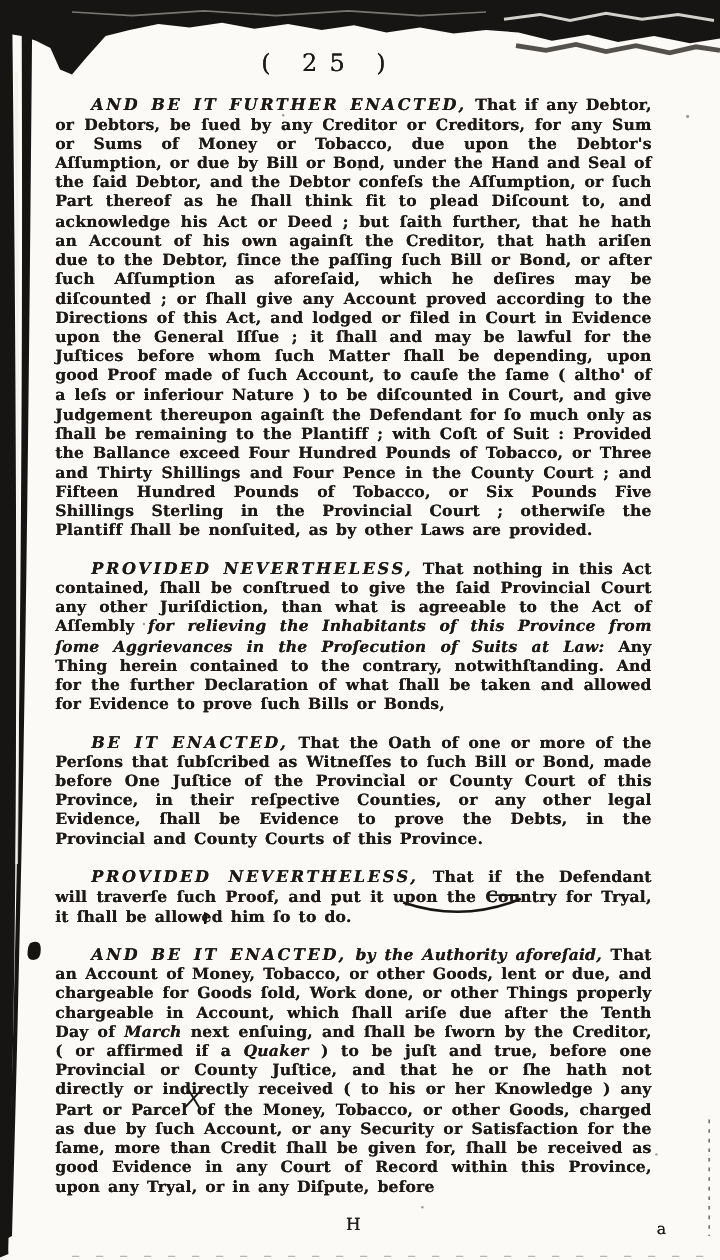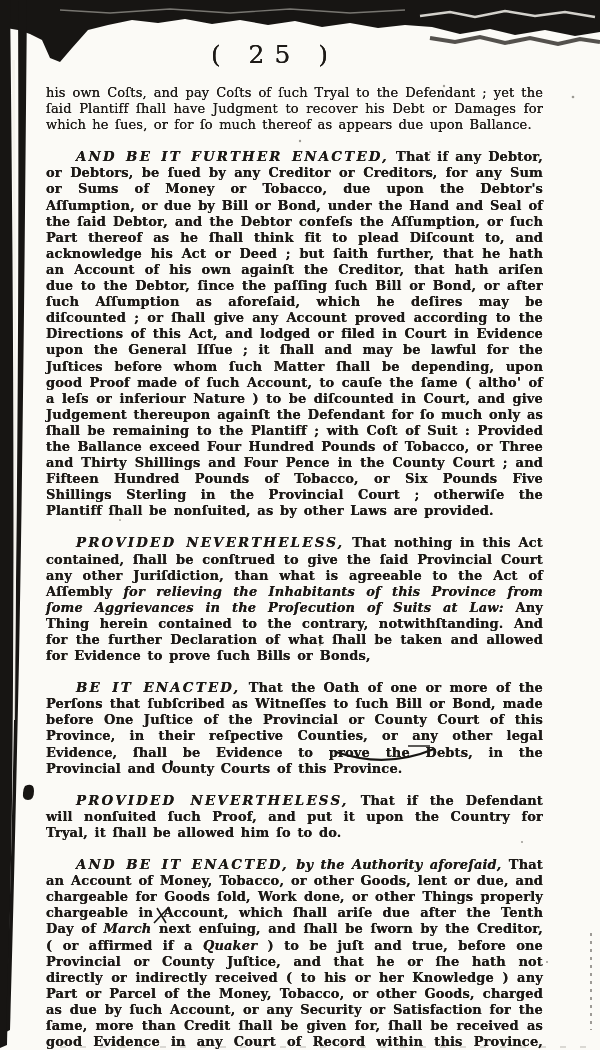--- a/index.html
+++ b/index.html
@@ -12,21 +12,21 @@
     color:#1d1a17;
   }
   .artifacts{position:absolute;inset:0;pointer-events:none;}
   .content{
     position:absolute;
     left:46px;top:40px;
     width:497px;
   }
   .pageno{
     text-align:center;
-    font-size:25px;
+    font-size:20px;
     letter-spacing:10px;
     margin:0 40px 16px 0;
     text-shadow:0 0 .5px #1d1a17;
   }
   main p{
     margin:0 0 15px 0;
     font-size:13px;
     line-height:16.1px;
     text-align:justify;
     word-spacing:2px;
@@ -98,25 +98,24 @@
       <circle cx="547" cy="962" r="1"></circle>
       <circle cx="444" cy="86" r="1.2"></circle>
       <circle cx="236" cy="96" r="1"></circle>
     </g>
   </svg>
 
   <div class="content">
     <div class="pageno">(  25  )</div>
 
     <main id="text-root">
-        <p><span>his own Coſts, and pay Coſts of ſuch Tryal to the Defendant ; yet the ſaid Plantiff ſhall have Judgment to recover his Debt or Damages for which he ſues, or for ſo much thereof as appears due upon Ballance.</span></p>
         <p class="indent"><span class="head">AND BE IT FURTHER ENACTED,</span><span> That if any Debtor, or Debtors, be ſued by any Creditor or Creditors, for any Sum or Sums of Money or Tobacco, due upon the Debtor's Aſſumption, or due by Bill or Bond, under the Hand and Seal of the ſaid Debtor, and the Debtor confeſs the Aſſumption, or ſuch Part thereof as he ſhall think fit to plead Diſcount to, and acknowledge his Act or Deed ; but ſaith further, that he hath an Account of his own againſt the Creditor, that hath ariſen due to the Debtor, ſince the paſſing ſuch Bill or Bond, or after ſuch Aſſumption as aforeſaid, which he deſires may be diſcounted ; or ſhall give any Account proved according to the Directions of this Act, and lodged or filed in Court in Evidence upon the General Iſſue ; it ſhall and may be lawful for the Juſtices before whom ſuch Matter ſhall be depending, upon good Proof made of ſuch Account, to cauſe the ſame ( altho' of a leſs or inferiour Nature ) to be diſcounted in Court, and give Judgement thereupon againſt the Defendant for ſo much only as ſhall be remaining to the Plantiff ; with Coſt of Suit : Provided the Ballance exceed Four Hundred Pounds of Tobacco, or Three and Thirty Shillings and Four Pence in the County Court ; and Fifteen Hundred Pounds of Tobacco, or Six Pounds Five Shillings Sterling in the Provincial Court ; otherwiſe the Plantiff ſhall be nonſuited, as by other Laws are provided.</span></p>
         <p class="indent"><span class="head">PROVIDED NEVERTHELESS,</span><span> That nothing in this Act contained, ſhall be conſtrued to give the ſaid Provincial Court any other Juriſdiction, than what is agreeable to the Act of Aſſembly </span><span class="it">for relieving the Inhabitants of this Province from ſome Aggrievances in the Proſecution of Suits at Law:</span><span> Any Thing herein contained to the contrary, notwithſtanding.  And for the further Declaration of what ſhall be taken and allowed for Evidence to prove ſuch Bills or Bonds,</span></p>
         <p class="indent"><span class="head">BE IT ENACTED,</span><span> That the Oath of one or more of the Perſons that ſubſcribed as Witneſſes to ſuch Bill or Bond, made before One Juſtice of the Provincial or County Court of this Province, in their reſpective Counties, or any other legal Evidence, ſhall be Evidence to prove the Debts, in the Provincial and County Courts of this Province.</span></p>
-        <p class="indent"><span class="head">PROVIDED NEVERTHELESS,</span><span> That if the Defendant will nonſuited ſuch Proof, and put it upon the Country for Tryal, it ſhall be allowed him ſo to do.</span></p>
+        <p class="indent"><span class="head">PROVIDED NEVERTHELESS,</span><span> That if the Defendant will traverſe ſuch Proof, and put it upon the Country for Tryal, it ſhall be allowed him ſo to do.</span></p>
         <p class="indent"><span class="head">AND BE IT ENACTED,</span><span class="it"> by the Authority aforeſaid,</span><span> That an Account of Money, Tobacco, or other Goods, lent or due, and chargeable for Goods ſold, Work done, or other Things properly chargeable in Account, which ſhall ariſe due after the Tenth Day of </span><span class="it">March</span><span> next enſuing, and ſhall be ſworn by the Creditor, ( or affirmed if a </span><span class="it">Quaker</span><span> ) to be juſt and true, before one Provincial or County Juſtice, and that he or ſhe hath not directly or indirectly received ( to his or her Knowledge ) any Part or Parcel of the Money, Tobacco, or other Goods, charged as due by ſuch Account, or any Security or Satisfaction for the ſame, more than Credit ſhall be given for, ſhall be received as good Evidence in any Court of Record within this Province, upon any Tryal, or in any Diſpute, before</span></p>
       </main>
 
     <div class="footer">
       <span class="sig">H</span>
       <span class="catch">a</span>
     </div>
   </div>
 </div>
 

